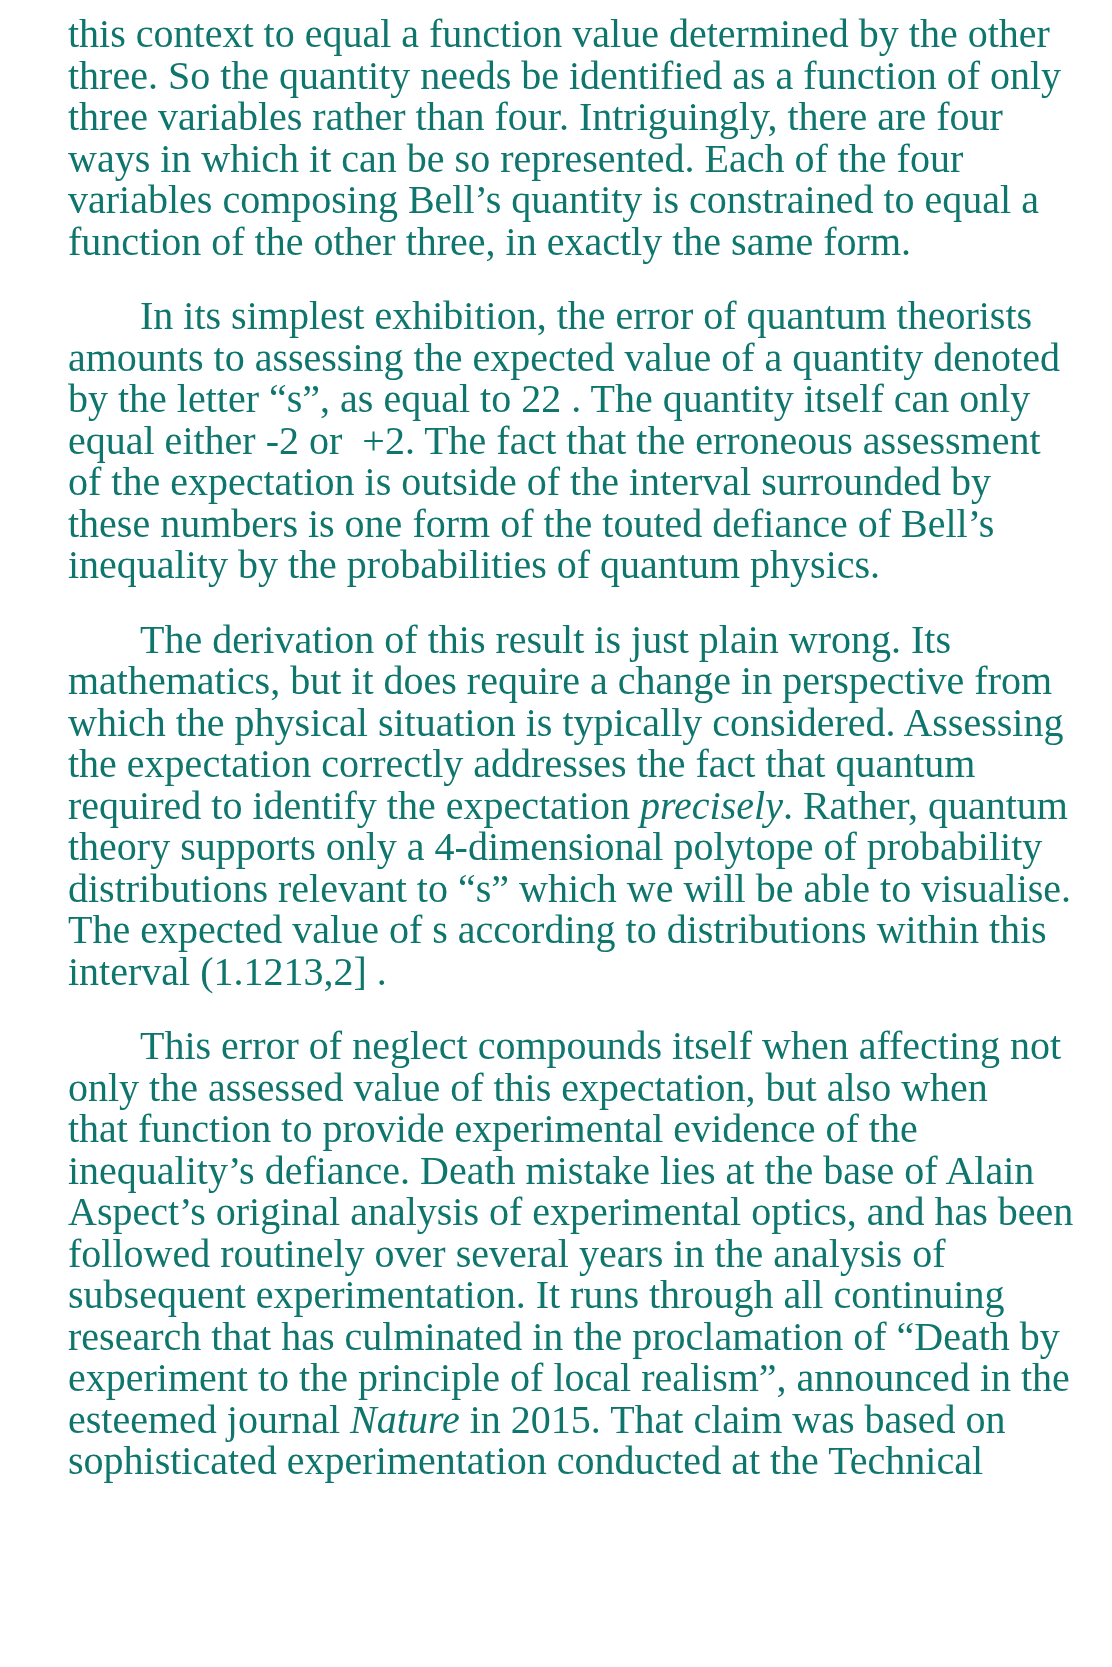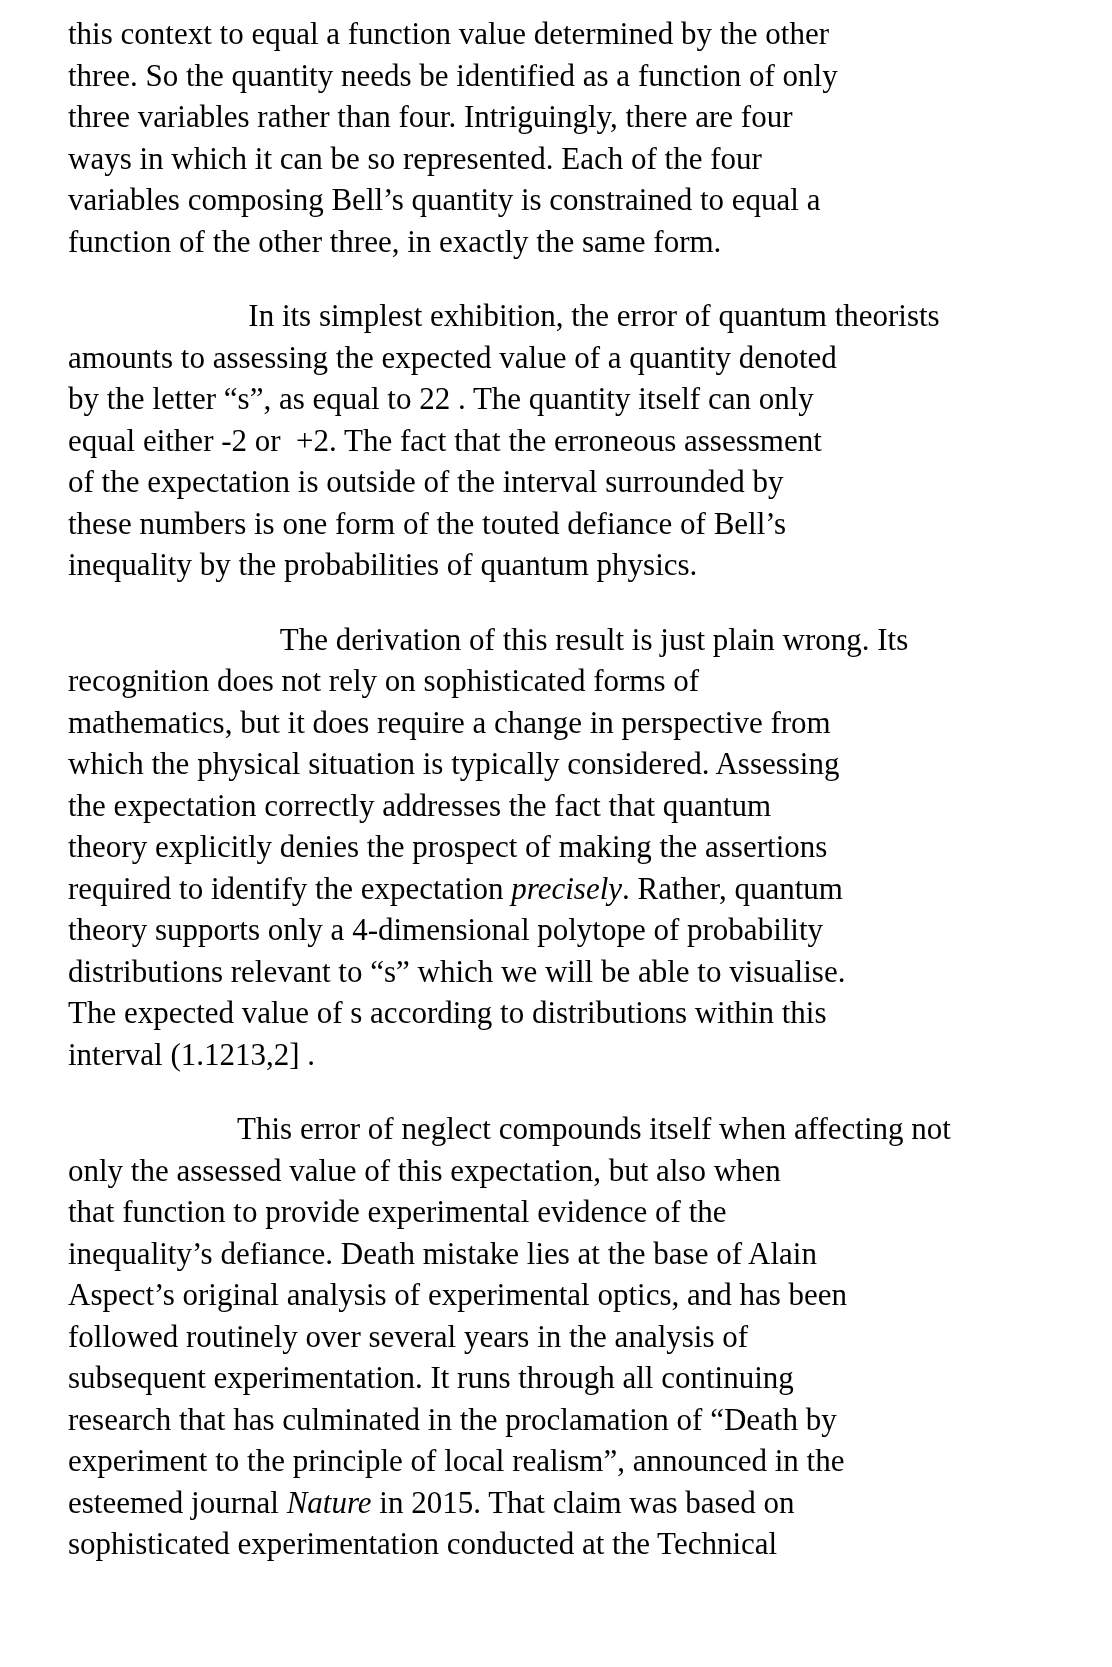--- a/index.html
+++ b/index.html
@@ -14,37 +14,36 @@
     background: #ffffff;
     overflow: hidden;
     font-family: "Liberation Serif", "DejaVu Serif", serif;
     color: #000000;
   }
   .text-column {
     position: absolute;
     left: 68px;
     top: 13px;
     width: 980px;
-    font-size: 31px;
+    font-size: 40px;
     line-height: 41.5px;
-    color: #000000;
+    color: #0f766e;
   }
   .paragraph {
     margin: 0;
     padding: 0;
   }
   .paragraph + .paragraph {
     margin-top: 33px;
   }
   .line {
     white-space: pre;
   }
   .paragraph.indent .line:first-child {
     padding-left: 72px;
-    text-align: center;
   }
   .it {
     font-style: italic;
   }
 </style>
 </head>
 <body>
 
 <div class="page">
   <div class="text-column" id="text-column">
@@ -60,25 +59,23 @@
         <div class="line"><span class="">In its simplest exhibition, the error of quantum theorists</span></div>
         <div class="line"><span class="">amounts to assessing the expected value of a quantity denoted</span></div>
         <div class="line"><span class="">by the letter “s”, as equal to 22 . The quantity itself can only</span></div>
         <div class="line"><span class="">equal either -2 or  +2. The fact that the erroneous assessment</span></div>
         <div class="line"><span class="">of the expectation is outside of the interval surrounded by</span></div>
         <div class="line"><span class="">these numbers is one form of the touted defiance of Bell’s</span></div>
         <div class="line"><span class="">inequality by the probabilities of quantum physics.</span></div>
       </div>
       <div class="paragraph indent">
         <div class="line"><span class="">The derivation of this result is just plain wrong. Its</span></div>
-        <div class="line"><span class="">recognition does not rely on sophisticated forms of</span></div>
         <div class="line"><span class="">mathematics, but it does require a change in perspective from</span></div>
         <div class="line"><span class="">which the physical situation is typically considered. Assessing</span></div>
         <div class="line"><span class="">the expectation correctly addresses the fact that quantum</span></div>
-        <div class="line"><span class="">theory explicitly denies the prospect of making the assertions</span></div>
         <div class="line"><span class="">required to identify the expectation </span><span class="it">precisely</span><span class="">. Rather, quantum</span></div>
         <div class="line"><span class="">theory supports only a 4-dimensional polytope of probability</span></div>
         <div class="line"><span class="">distributions relevant to “s” which we will be able to visualise.</span></div>
         <div class="line"><span class="">The expected value of s according to distributions within this</span></div>
         <div class="line"><span class="">interval (1.1213,2] .</span></div>
       </div>
       <div class="paragraph indent">
         <div class="line"><span class="">This error of neglect compounds itself when affecting not</span></div>
         <div class="line"><span class="">only the assessed value of this expectation, but also when</span></div>
         <div class="line"><span class="">that function to provide experimental evidence of the</span></div>

